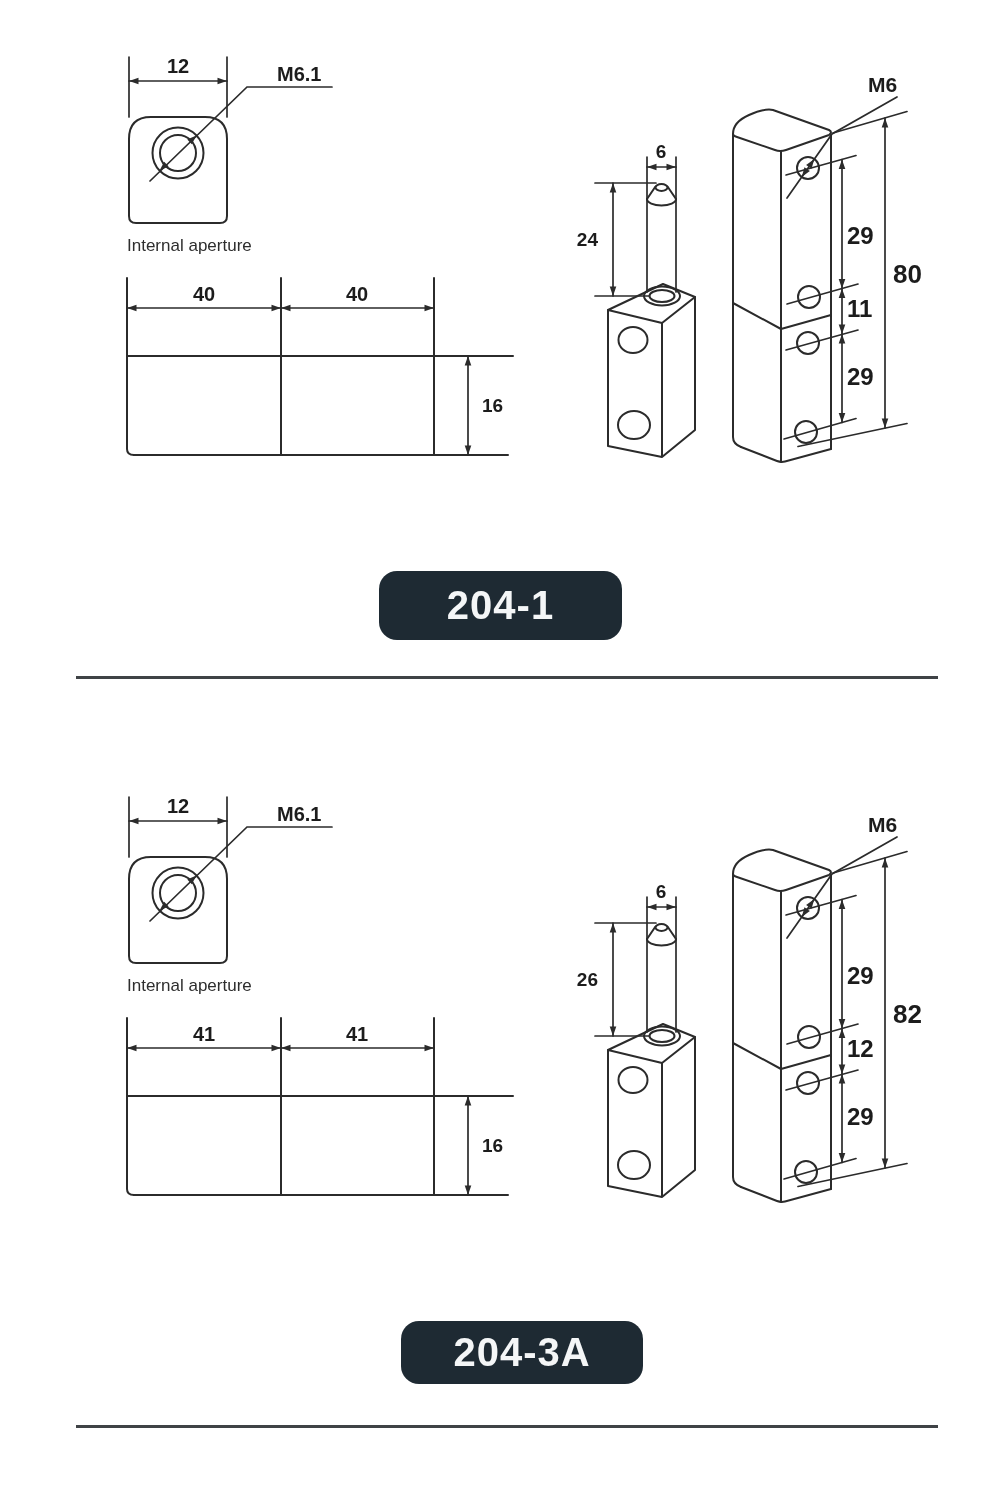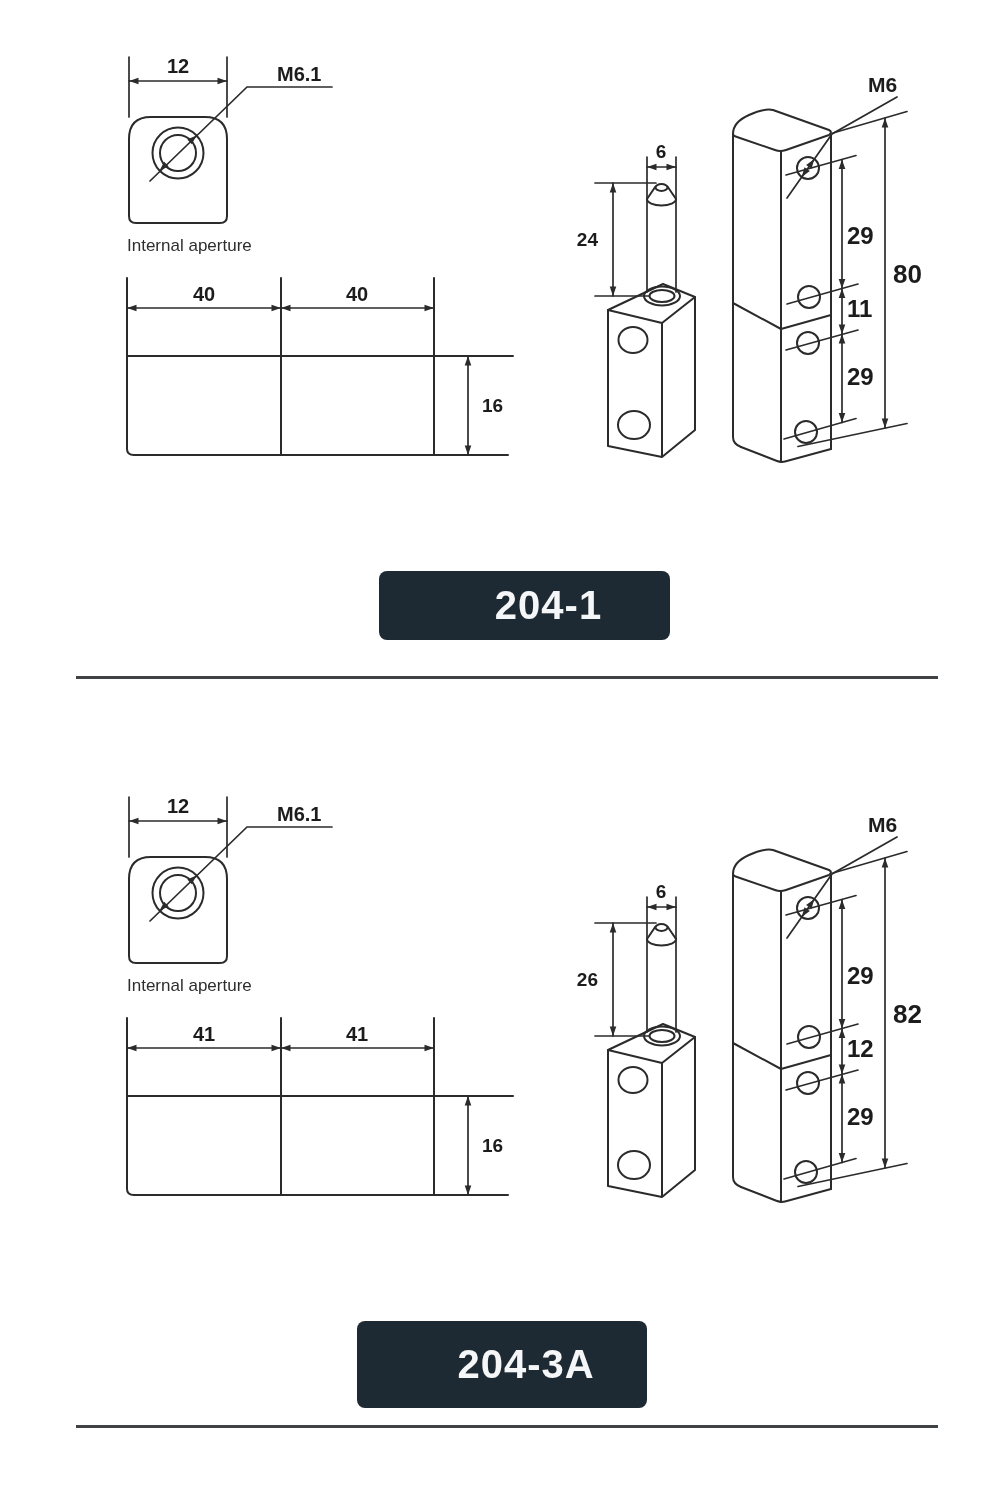--- a/index.html
+++ b/index.html
@@ -16,21 +16,21 @@
   .ah{fill:var(--line,#2b2b2b);stroke:none}
   .t19{font-size:19px;font-weight:700}
   .t20{font-size:20px;font-weight:700}
   .t24{font-size:24px;font-weight:700}
   .t26{font-size:26px;font-weight:700}
   .t21{font-size:21px;font-weight:700}
   .cap{font-size:17px;font-weight:400;fill:#2e2e2e}
   .badge{
     position:absolute;display:flex;align-items:center;justify-content:center;
     background:var(--badge-background,#1e2a33);color:var(--badge-text,#f4f6f7);
-    border-radius:8px;font-size:40px;font-weight:700;letter-spacing:1px;padding-left:48px;
+    border-radius:18px;font-size:40px;font-weight:700;letter-spacing:1px;
   }
   .divider{position:absolute;left:76px;width:862px;height:3px;background:var(--divider,#3f4346)}
 </style>
 </head>
 <body style="--background: #ffffff; --line: #2b2b2b; --divider: #3f4346; --badge-background: #1e2a33; --badge-text: #f4f6f7;">
 
 <svg width="1000" height="1497" viewBox="0 0 1000 1497">
 
   <g>
 
@@ -244,15 +244,15 @@
         <polygon points="814.3,159 811.5555730662612,168.67512898132986 806.1486423908356,164.89027750853194" class="ah"></polygon>
         <polygon points="801.7,177 804.4444269337388,167.32487101867014 809.8513576091644,171.10972249146806" class="ah"></polygon>
       </g>
   </g>
 </svg>
 
 <div class="badge" style="left:379px;top:571px;width:243px;height:69px">204-1</div>
 
 <div class="divider" style="top:676px"></div>
 
-<div class="badge" style="left:357px;top:1321px;width:242px;height:87px">204-3A</div>
+<div class="badge" style="left:401px;top:1321px;width:242px;height:63px">204-3A</div>
 
 <div class="divider" style="top:1425px"></div>
 
 </body></html>

